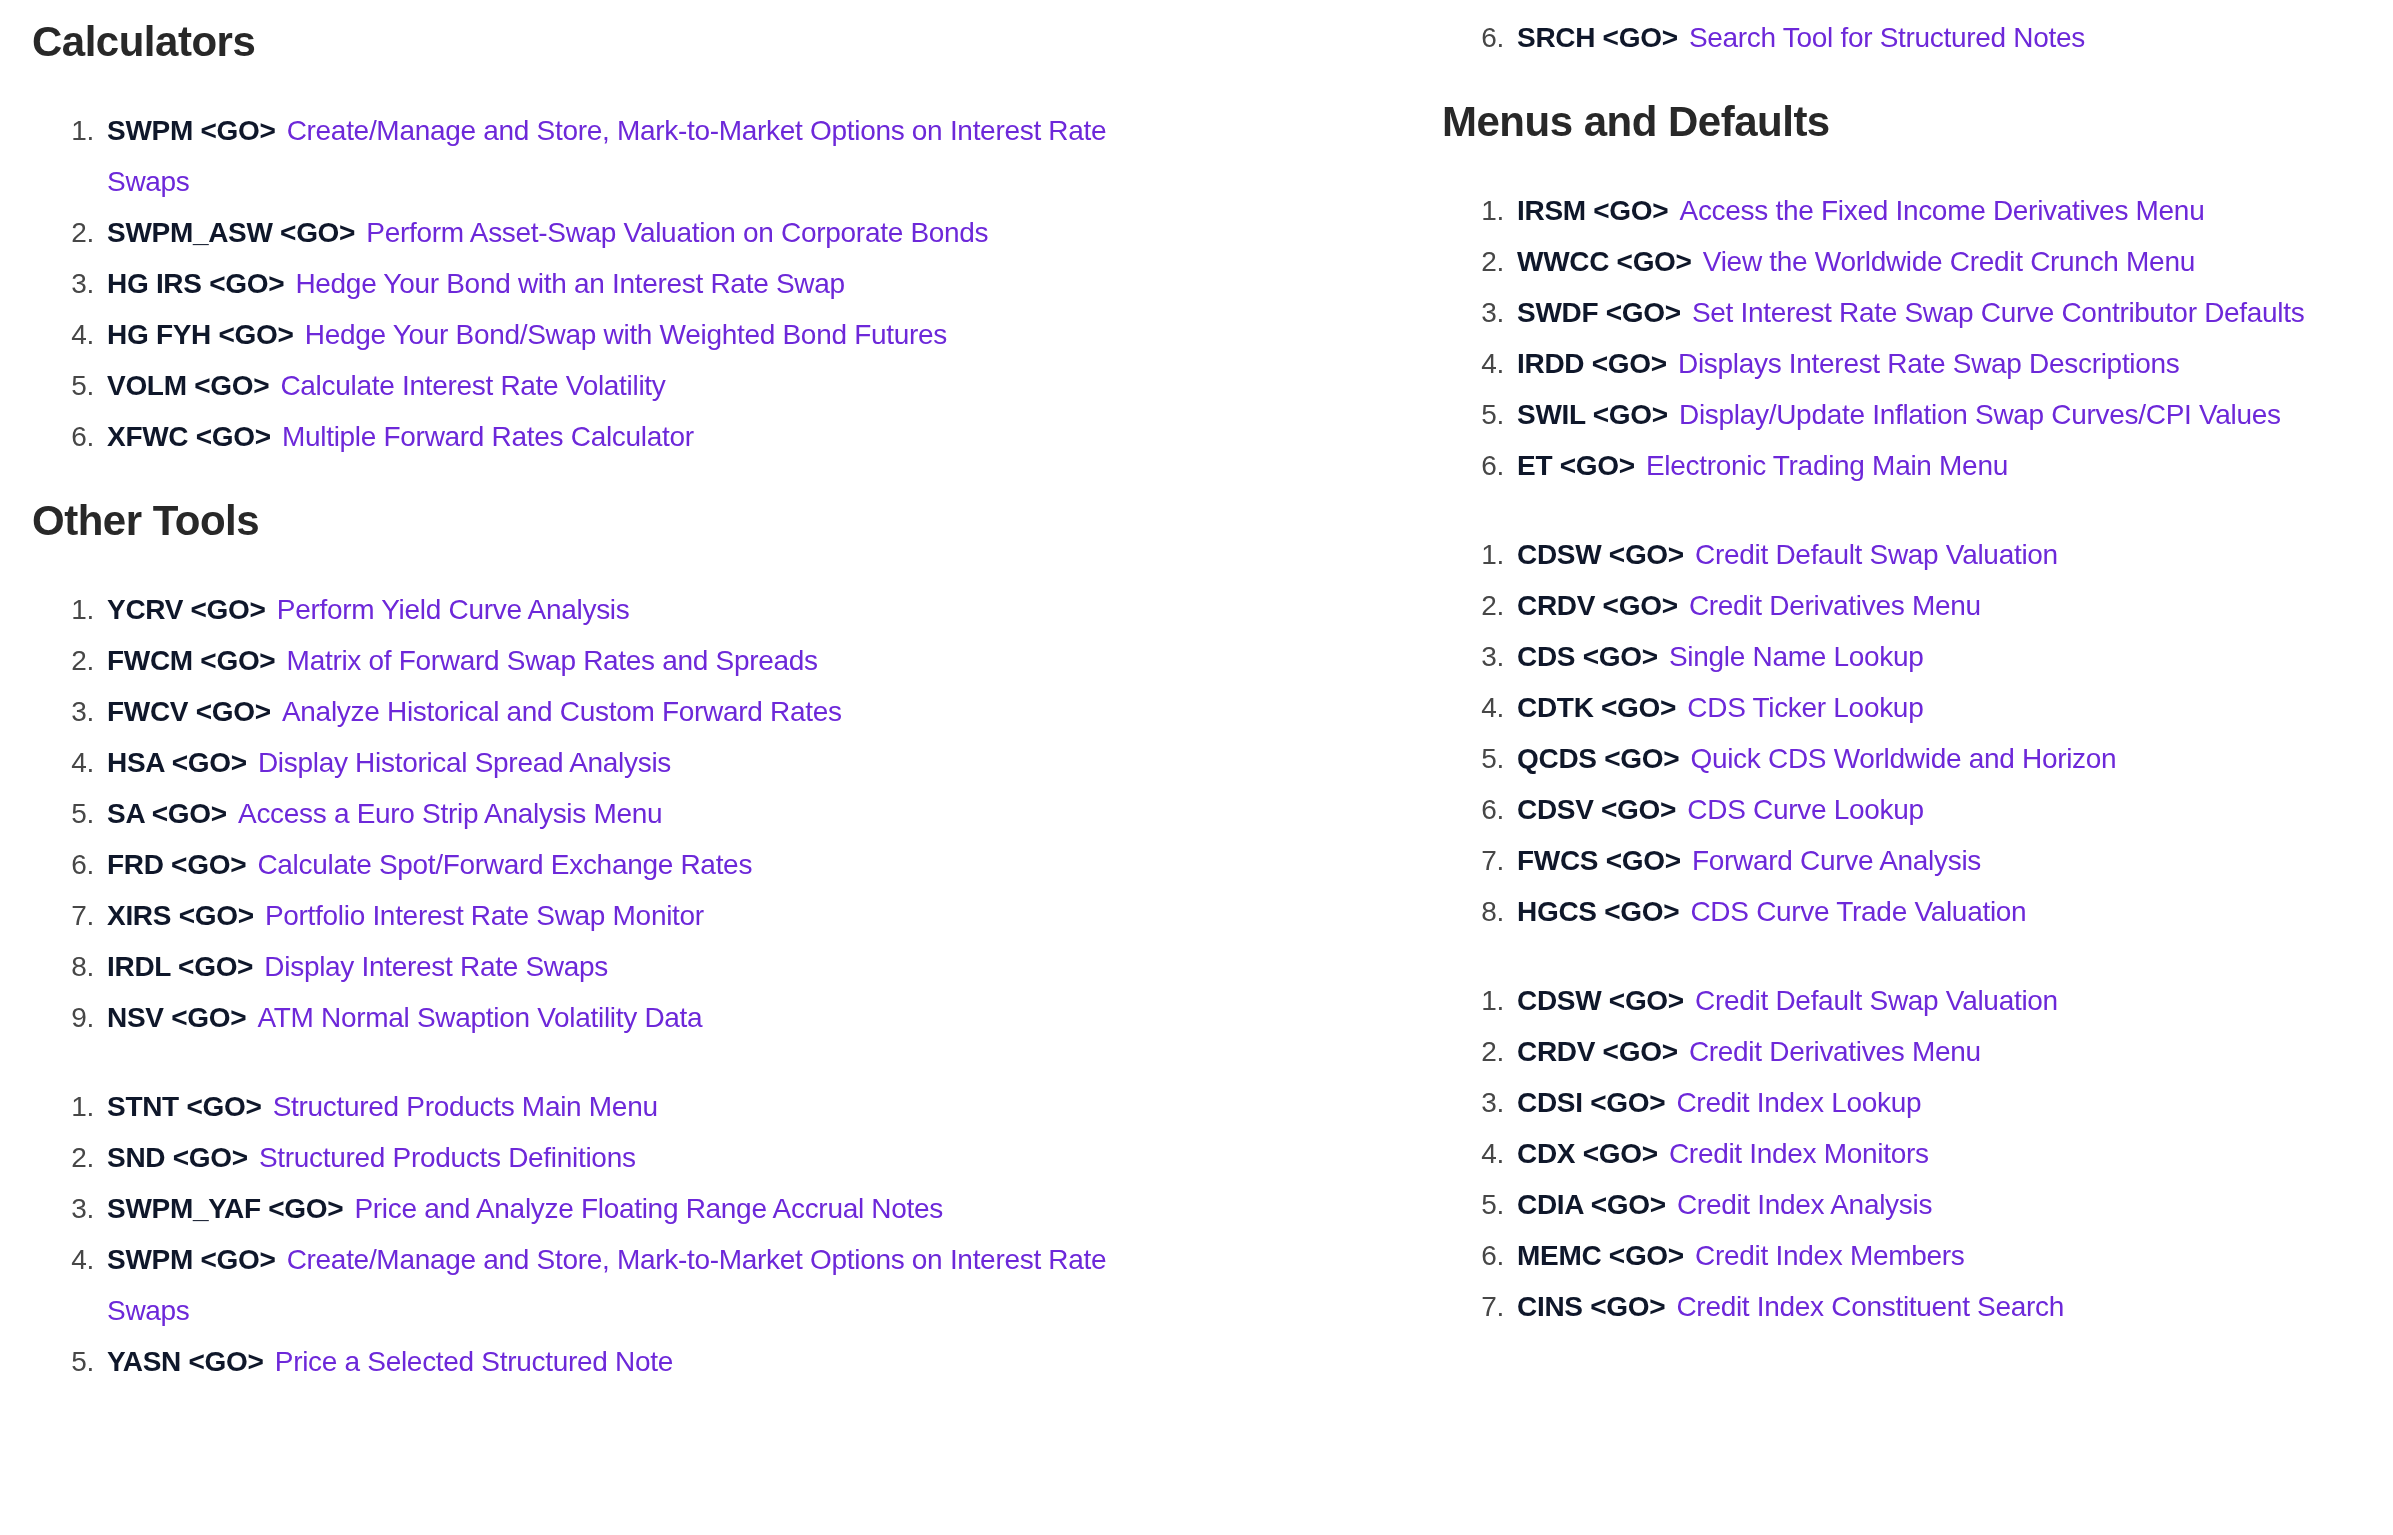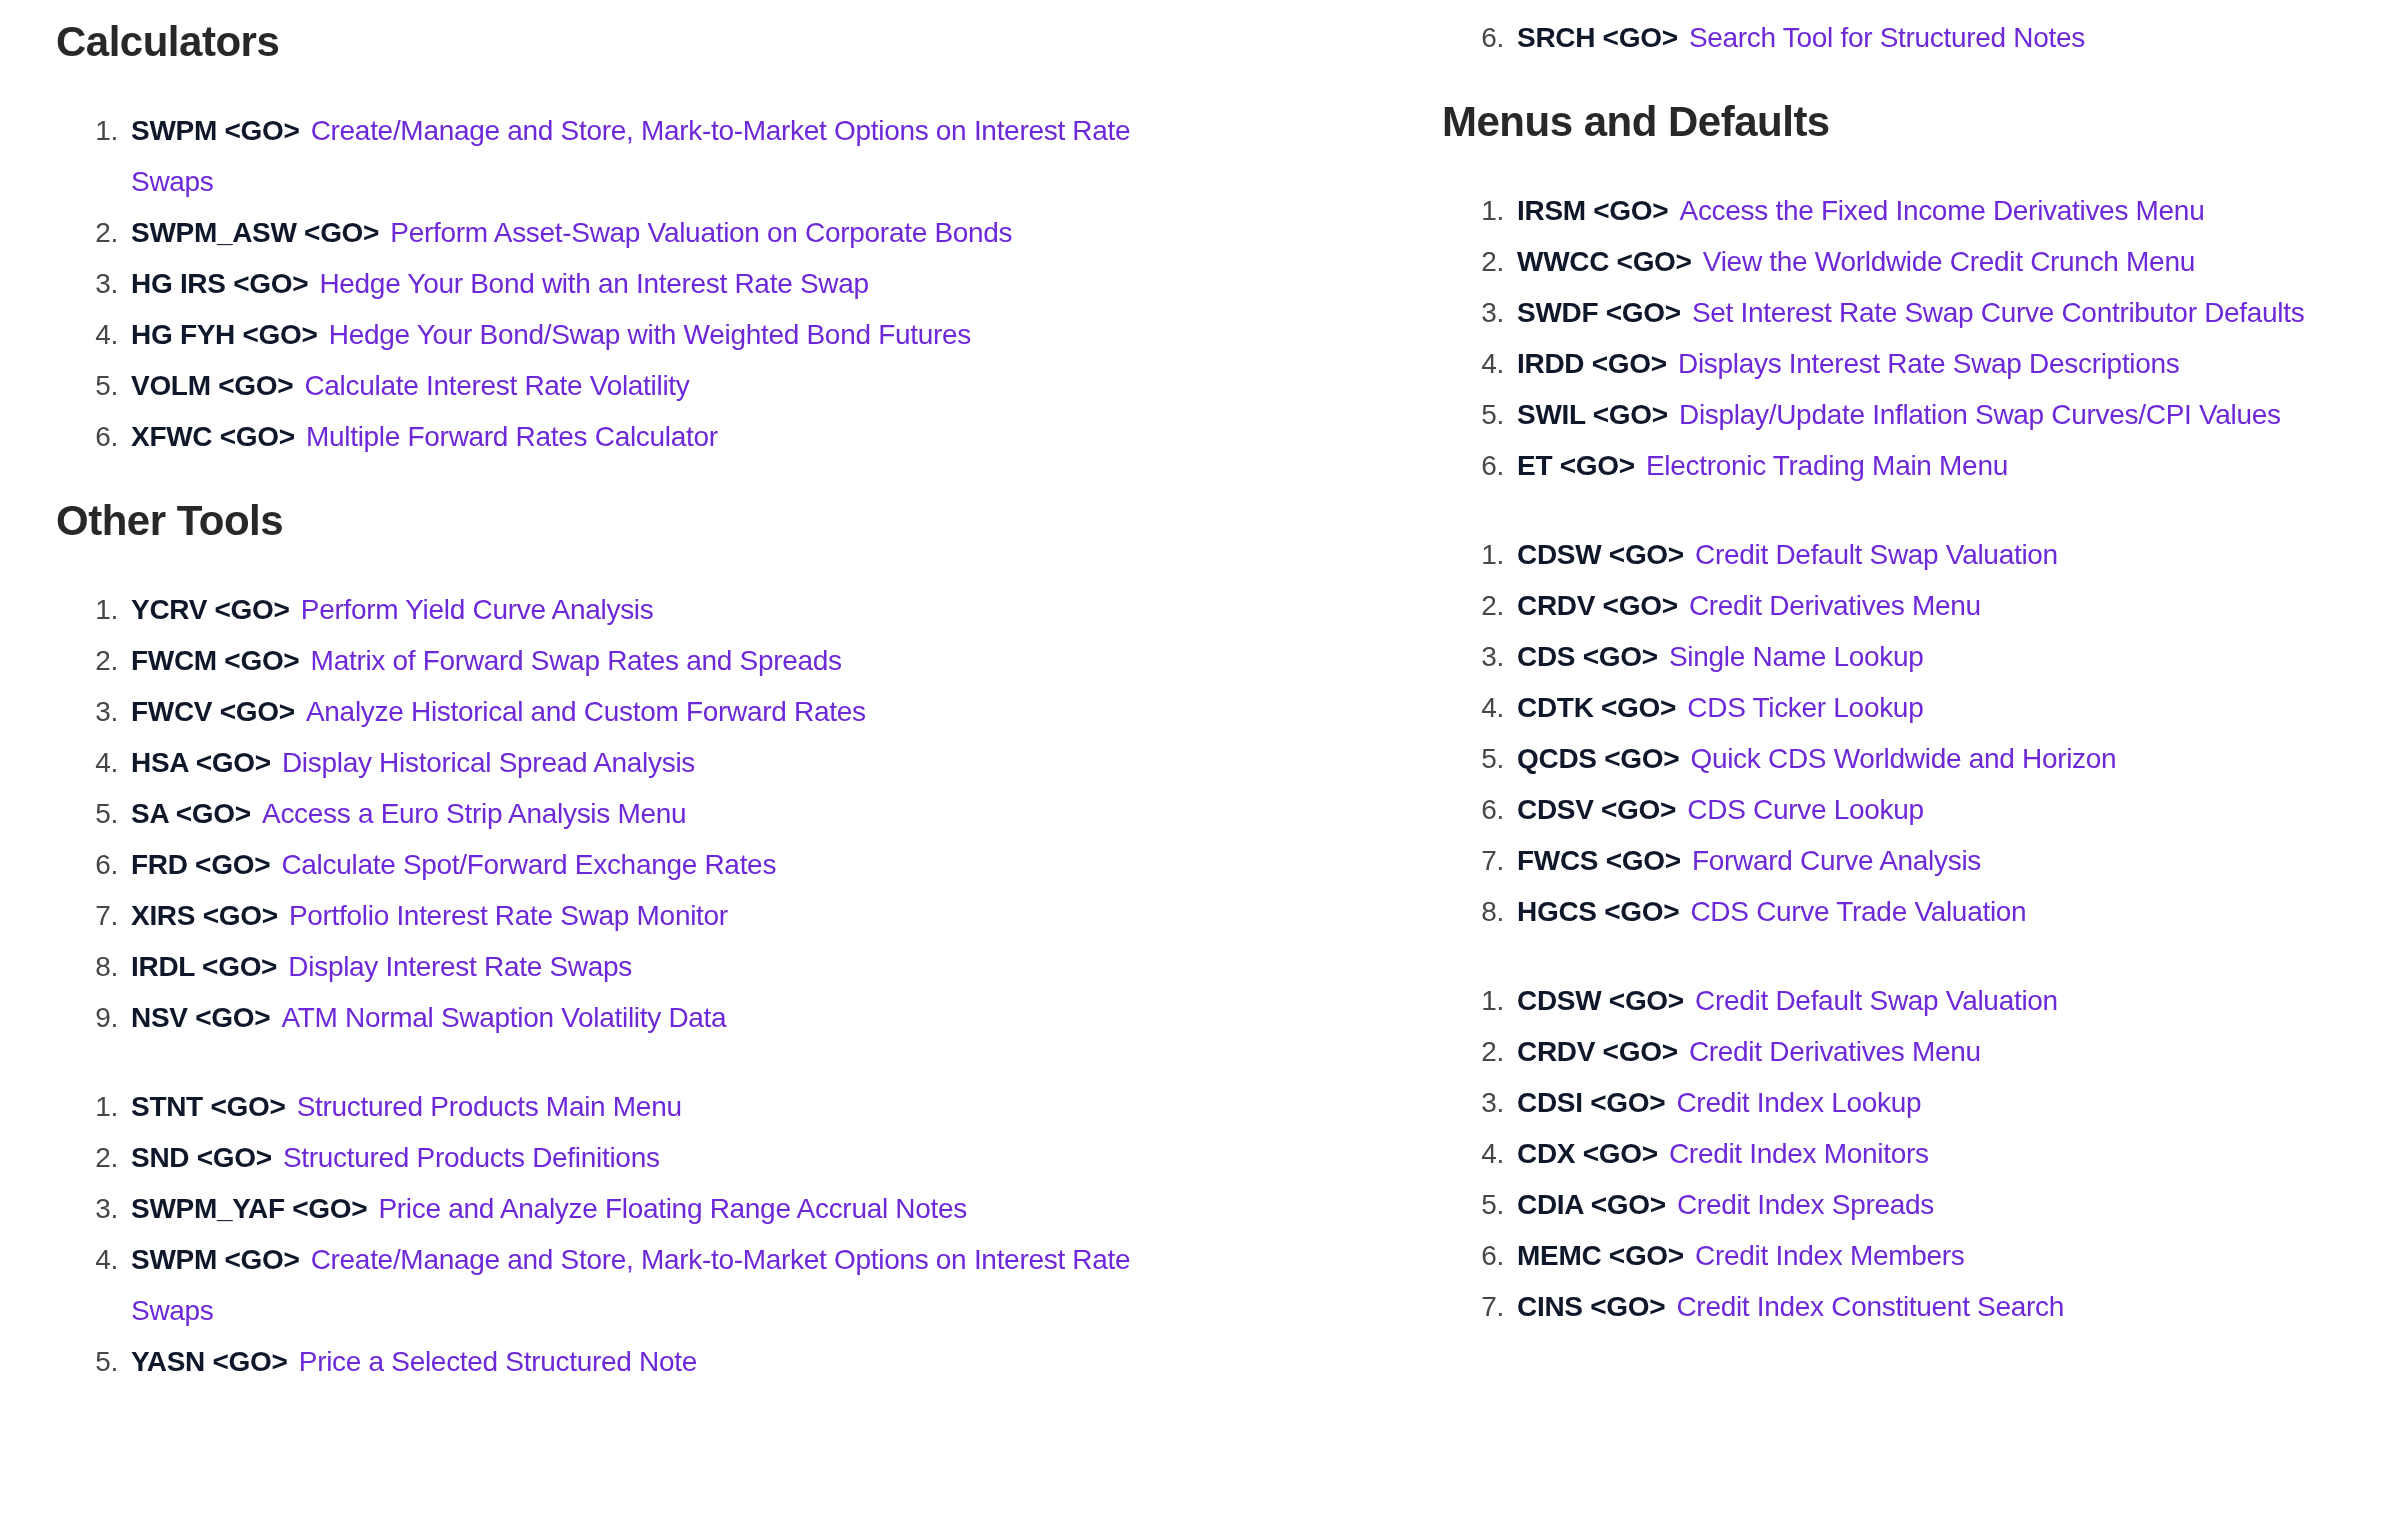--- a/index.html
+++ b/index.html
@@ -13,21 +13,21 @@
     height: 1535px;
     background: #ffffff;
     overflow: hidden;
     font-family: "Liberation Sans", "DejaVu Sans", sans-serif;
   }
   .col {
     position: absolute;
     top: 0;
   }
   .col-left {
-    left: 56px;
+    left: 32px;
     width: 1083px;
     padding-top: 17px;
   }
   .col-right {
     left: 1442px;
     width: 940px;
     padding-top: 12px;
   }
   .col > :first-child {
     margin-top: 0;
@@ -127,19 +127,19 @@
         <li><span class="item-num">5.</span><span class="cmd-code">QCDS &lt;GO&gt;</span><span class="cmd-desc">Quick CDS Worldwide and Horizon</span></li>
         <li><span class="item-num">6.</span><span class="cmd-code">CDSV &lt;GO&gt;</span><span class="cmd-desc">CDS Curve Lookup</span></li>
         <li><span class="item-num">7.</span><span class="cmd-code">FWCS &lt;GO&gt;</span><span class="cmd-desc">Forward Curve Analysis</span></li>
         <li><span class="item-num">8.</span><span class="cmd-code">HGCS &lt;GO&gt;</span><span class="cmd-desc">CDS Curve Trade Valuation</span></li>
       </ol>
       <ol class="cmd-list">
         <li><span class="item-num">1.</span><span class="cmd-code">CDSW &lt;GO&gt;</span><span class="cmd-desc">Credit Default Swap Valuation</span></li>
         <li><span class="item-num">2.</span><span class="cmd-code">CRDV &lt;GO&gt;</span><span class="cmd-desc">Credit Derivatives Menu</span></li>
         <li><span class="item-num">3.</span><span class="cmd-code">CDSI &lt;GO&gt;</span><span class="cmd-desc">Credit Index Lookup</span></li>
         <li><span class="item-num">4.</span><span class="cmd-code">CDX &lt;GO&gt;</span><span class="cmd-desc">Credit Index Monitors</span></li>
-        <li><span class="item-num">5.</span><span class="cmd-code">CDIA &lt;GO&gt;</span><span class="cmd-desc">Credit Index Spreads</span></li>
+        <li><span class="item-num">5.</span><span class="cmd-code">CDIA &lt;GO&gt;</span><span class="cmd-desc">Credit Index Analysis</span></li>
         <li><span class="item-num">6.</span><span class="cmd-code">MEMC &lt;GO&gt;</span><span class="cmd-desc">Credit Index Members</span></li>
         <li><span class="item-num">7.</span><span class="cmd-code">CINS &lt;GO&gt;</span><span class="cmd-desc">Credit Index Constituent Search</span></li>
       </ol>
     </div>
 </div>
 
 
 </body></html>

